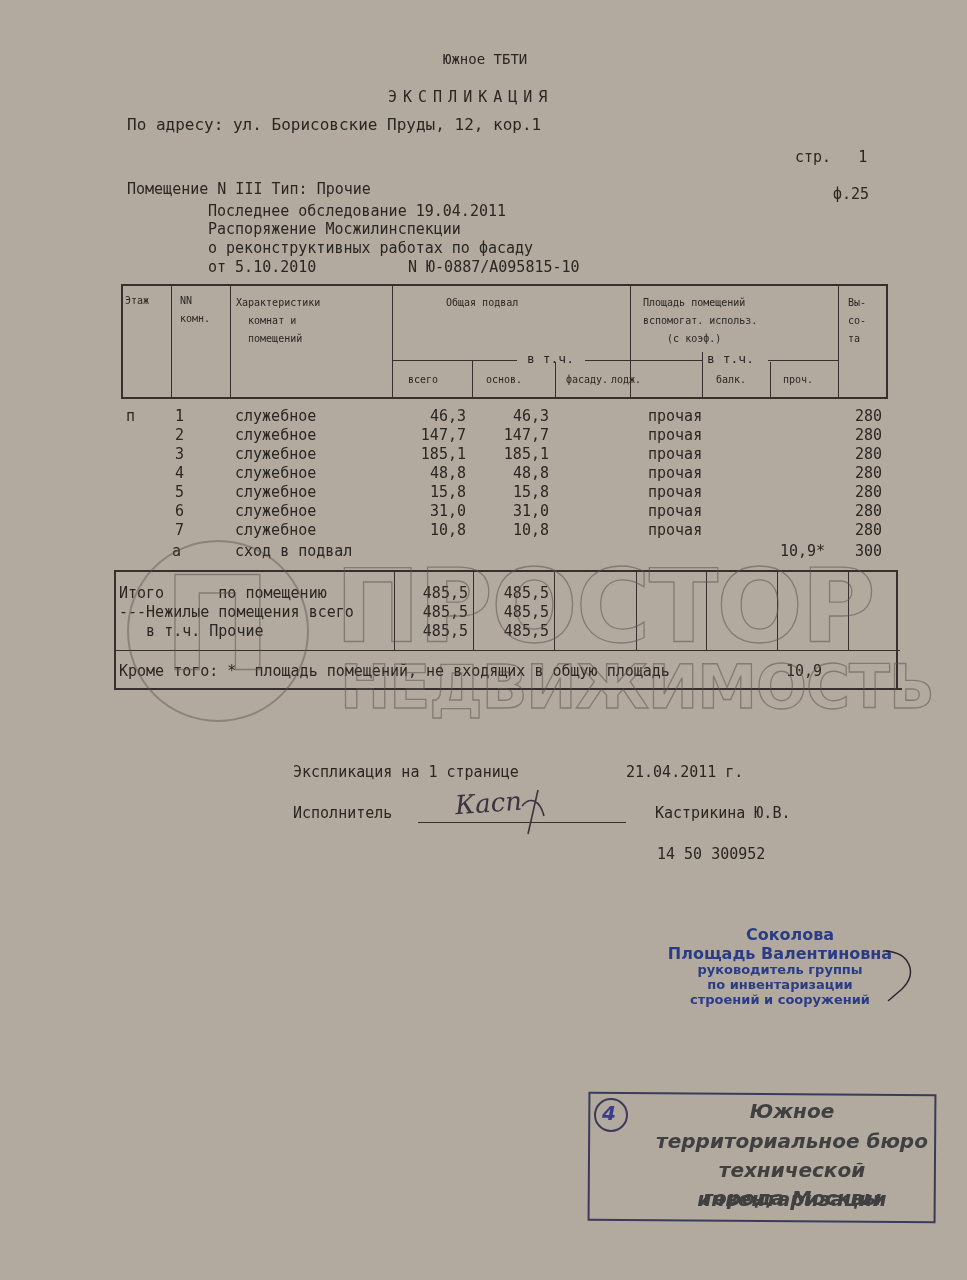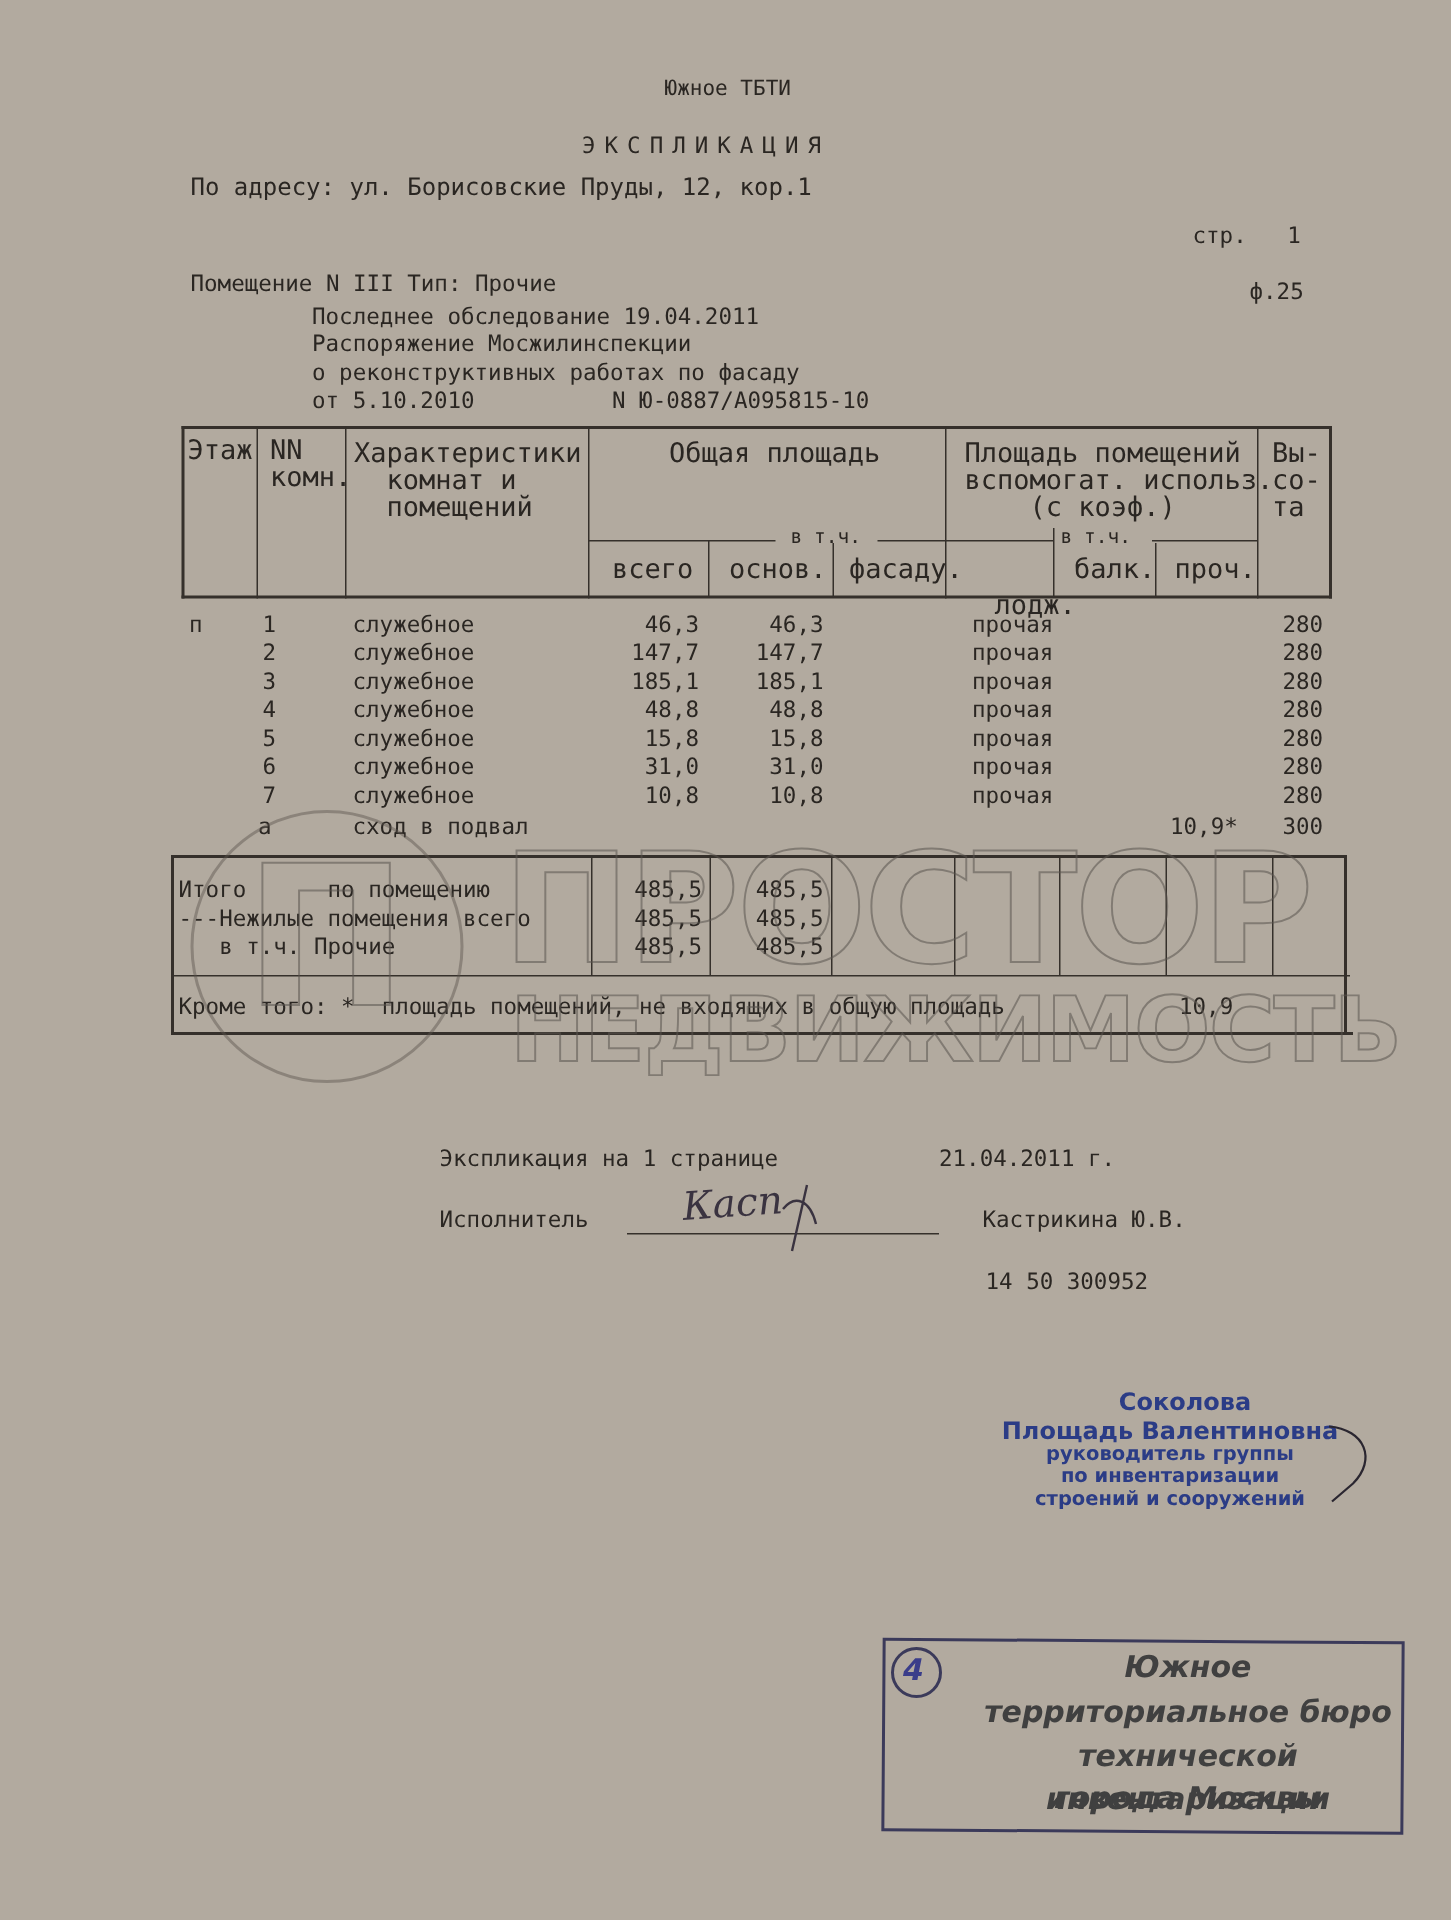--- a/index.html
+++ b/index.html
@@ -7,21 +7,21 @@
     width:967px; height:1280px; position:relative; overflow:hidden;
     background:#b2aa9f;
     font-family:"DejaVu Sans Mono","Liberation Mono",monospace;
     color:#2a2622;
   }
   .t { position:absolute; white-space:pre; font-size:15px; line-height:19px; }
   .title { letter-spacing:6px; font-size:15px; }
 
   
   .line { position:absolute; background:#35302b; }
-  .cell { position:absolute; white-space:pre; font-size:18px; line-height:18px; }
+  .cell { position:absolute; white-space:pre; font-size:10px; line-height:18px; }
 
   .rowtxt { position:absolute; font-size:15px; line-height:19px; white-space:pre; }
   .num { text-align:right; }
 
   
   .wm { position:absolute; font-family:"DejaVu Sans","Liberation Sans",sans-serif; font-weight:bold;
         color:transparent; -webkit-text-stroke:1.3px rgba(90,84,78,0.55); pointer-events:none; }
   .wm-circle { position:absolute; border:2px solid rgba(90,84,78,0.45); border-radius:50%; }
 
   
@@ -69,30 +69,30 @@
   <div class="line" style="left:702px;top:352px;width:1px;height:46px;"></div>
   <div class="line" style="left:770px;top:362px;width:1px;height:36px;"></div>
 </div>
 
 <div class="cell" style="left:125px;top:292px;">Этаж</div>
 <div class="cell" style="left:180px;top:292px;">NN
 комн.</div>
 <div class="cell" style="left:236px;top:294px;">Характеристики
   комнат и
   помещений</div>
-<div class="cell" style="left:446px;top:294px;">Общая площадь</div>
+<div class="cell" style="left:446px;top:294px;">Общая подвал</div>
 <div class="cell" style="left:527px;top:350px;font-size:13px;">в т.ч.</div>
 <div class="cell" style="left:408px;top:371px;">всего</div>
 <div class="cell" style="left:486px;top:371px;">основ.</div>
 <div class="cell" style="left:566px;top:371px;">фасаду.</div>
 <div class="cell" style="left:643px;top:294px;">Площадь помещений
 вспомогат. использ.
     (с коэф.)</div>
 <div class="cell" style="left:707px;top:350px;font-size:13px;">в т.ч.</div>
-<div class="cell" style="left:663px;top:371px;margin-top:24px;">лодж.</div>
+<div class="cell" style="left:611px;top:371px;">лодж.</div>
 <div class="cell" style="left:716px;top:371px;">балк.</div>
 <div class="cell" style="left:783px;top:371px;">проч.</div>
 <div class="cell" style="left:848px;top:294px;">Вы-
 со-
 та</div>
 
 <div>
   <div>
     <span class="rowtxt" style="left:126px;top:407px;">п</span>
     <span class="rowtxt" style="left:175px;top:407px;">1</span>

